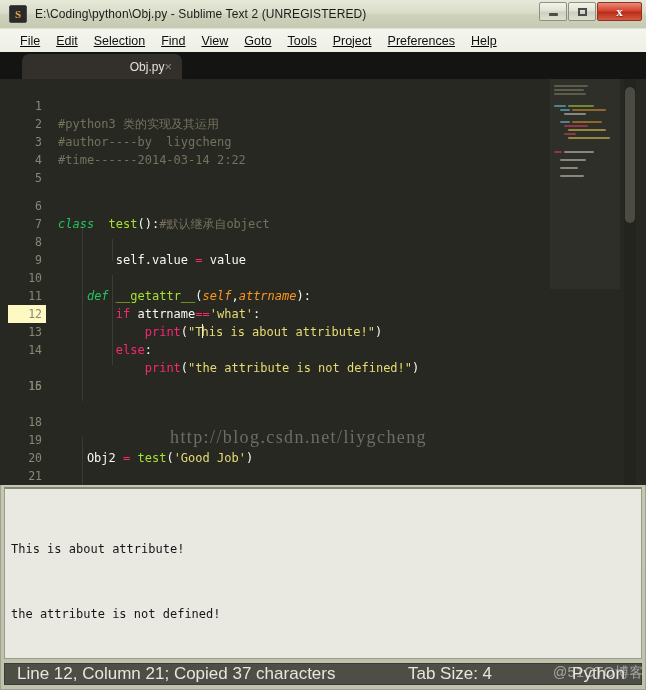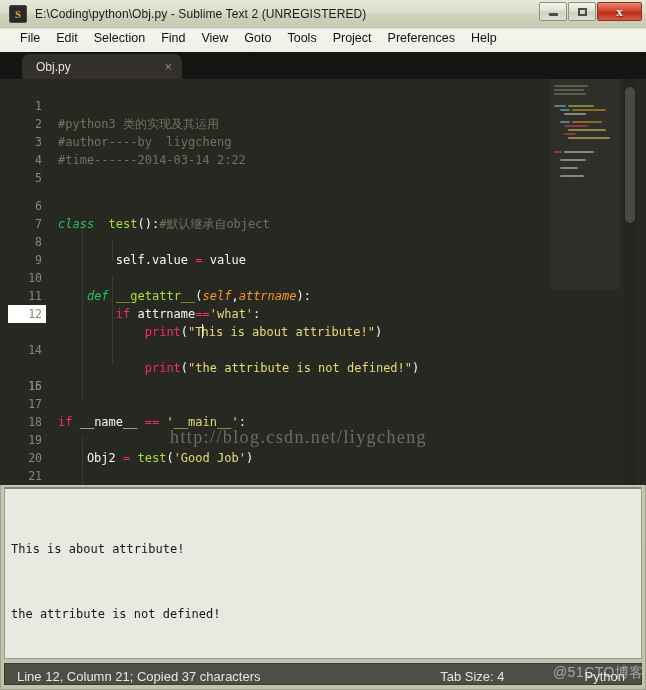--- a/index.html
+++ b/index.html
@@ -114,22 +114,24 @@
 
   
   .menubar {
     position: absolute;
     left: 0; top: 28px;
     width: 646px;
     height: 24px;
     background: linear-gradient(to bottom, #f4f6ee 0%, #eef0e6 100%);
     border-top: 1px solid #dfe2d4;
     display: flex;
+    align-items: center;
     padding-left: 12px;
     box-sizing: border-box;
+    text-decoration: underline;
   }
   .menu-item {
     font-size: 12.5px;
     color: #101010;
     padding: 2px 8px;
     white-space: nowrap;
     cursor: default;
   }
 
   
@@ -155,20 +157,21 @@
     left: 22px;
     top: 2px;
     width: 160px;
     height: 25px;
     background: #332f2b;
     border-radius: 7px 7px 0 0;
     display: flex;
     align-items: center;
     box-sizing: border-box;
     padding: 0 10px 0 14px;
+    text-align: right;
   }
   .tab-label {
     font-size: 12px;
     color: #e3e0da;
     flex: 1;
   }
   .tab-close {
     font-size: 13px;
     color: #8d8880;
     line-height: 1;
@@ -189,21 +192,21 @@
     height: 406px;
     font-family: "DejaVu Sans Mono", monospace;
     font-size: 12px;
   }
   .line {
     position: relative;
     height: 18px;
     line-height: 18px;
     white-space: pre;
   }
-  .line.current .ln { background: #ffffff; }
+  .line.current .ln { background: #fef9c3; }
   .ln {
     position: absolute;
     left: 8px;
     width: 34px;
     text-align: right;
     color: #8a8775;
     font-size: 11.5px;
     padding-right: 4px;
     box-sizing: content-box;
   }
@@ -316,24 +319,24 @@
   
   .statusbar {
     position: absolute;
     left: 4px; top: 663px;
     width: 638px;
     height: 22px;
     background: #4e4e47;
     border: 1px solid #3b3b35;
     box-sizing: border-box;
     display: flex;
-    align-items: flex-end;
+    align-items: flex-start;
     padding: 0 12px;
     color: #e6e6de;
-    font-size: 13px;
+    font-size: 17px;
   }
   .status-left { flex: 1; white-space: nowrap; }
   .status-tab { margin-right: 80px; white-space: nowrap; }
   .status-lang { white-space: nowrap; margin-right: 4px; }
 
   .corner-watermark {
     position: absolute;
     right: 2px;
     top: 664px;
     font-size: 14px;
@@ -441,35 +444,35 @@
           <span class="code"><span class="c-plain">    </span><span class="c-kw2">def</span> <span class="c-fn">__getattr__</span><span class="c-plain">(</span><span class="c-param">self</span><span class="c-plain">,</span><span class="c-param">attrname</span><span class="c-plain">):</span></span>
         </div>
         <div class="line" style="top:190px;position:absolute;width:560px;">
           <span class="ln">11</span>
           <span class="code"><span class="c-plain">        </span><span class="c-kw">if</span><span class="c-plain"> attrname</span><span class="c-op">==</span><span class="c-str">'what'</span><span class="c-plain">:</span></span>
         </div>
         <div class="line current" style="top:208px;position:absolute;width:560px;">
           <span class="ln">12</span>
           <span class="code"><span class="c-plain">            </span><span class="c-print">print</span><span class="c-plain">(</span><span class="c-str">"T</span><span class="cursor"></span><span class="c-str">his is about attribute!"</span><span class="c-plain">)</span></span>
         </div>
+        <div class="line" style="top:226px;position:absolute;width:560px;">
+          <span class="ln">13</span>
+          <span class="code"><span class="c-plain">        </span><span class="c-kw">else</span><span class="c-plain">:</span></span>
+        </div>
         <div class="line" style="top:244px;position:absolute;width:560px;">
           <span class="ln">14</span>
           <span class="code"><span class="c-plain">            </span><span class="c-print">print</span><span class="c-plain">(</span><span class="c-str">"the attribute is not defined!"</span><span class="c-plain">)</span></span>
         </div>
         <div class="line" style="top:280px;position:absolute;width:560px;">
           <span class="ln">15</span>
           <span class="code"></span>
         </div>
         <div class="line" style="top:280px;position:absolute;width:560px;">
           <span class="ln">16</span>
           <span class="code"></span>
-        </div>
-        <div class="line" style="top:298px;position:absolute;width:560px;">
-          <span class="ln">17</span>
-          <span class="code"><span class="c-kw">if</span><span class="c-plain"> __name__ </span><span class="c-op">==</span><span class="c-plain"> </span><span class="c-str">'__main__'</span><span class="c-plain">:</span></span>
         </div>
         <div class="line" style="top:316px;position:absolute;width:560px;padding-left:48px;">
           <span class="ln">18</span>
           <span class="code"></span>
         </div>
         <div class="line" style="top:334px;position:absolute;width:560px;">
           <span class="ln">19</span>
           <span class="code"><span class="c-plain">    Obj2 </span><span class="c-op">=</span><span class="c-plain"> </span><span class="c-fn">test</span><span class="c-plain">(</span><span class="c-str">'Good Job'</span><span class="c-plain">)</span></span>
         </div>
         <div class="line" style="top:352px;position:absolute;width:560px;">

